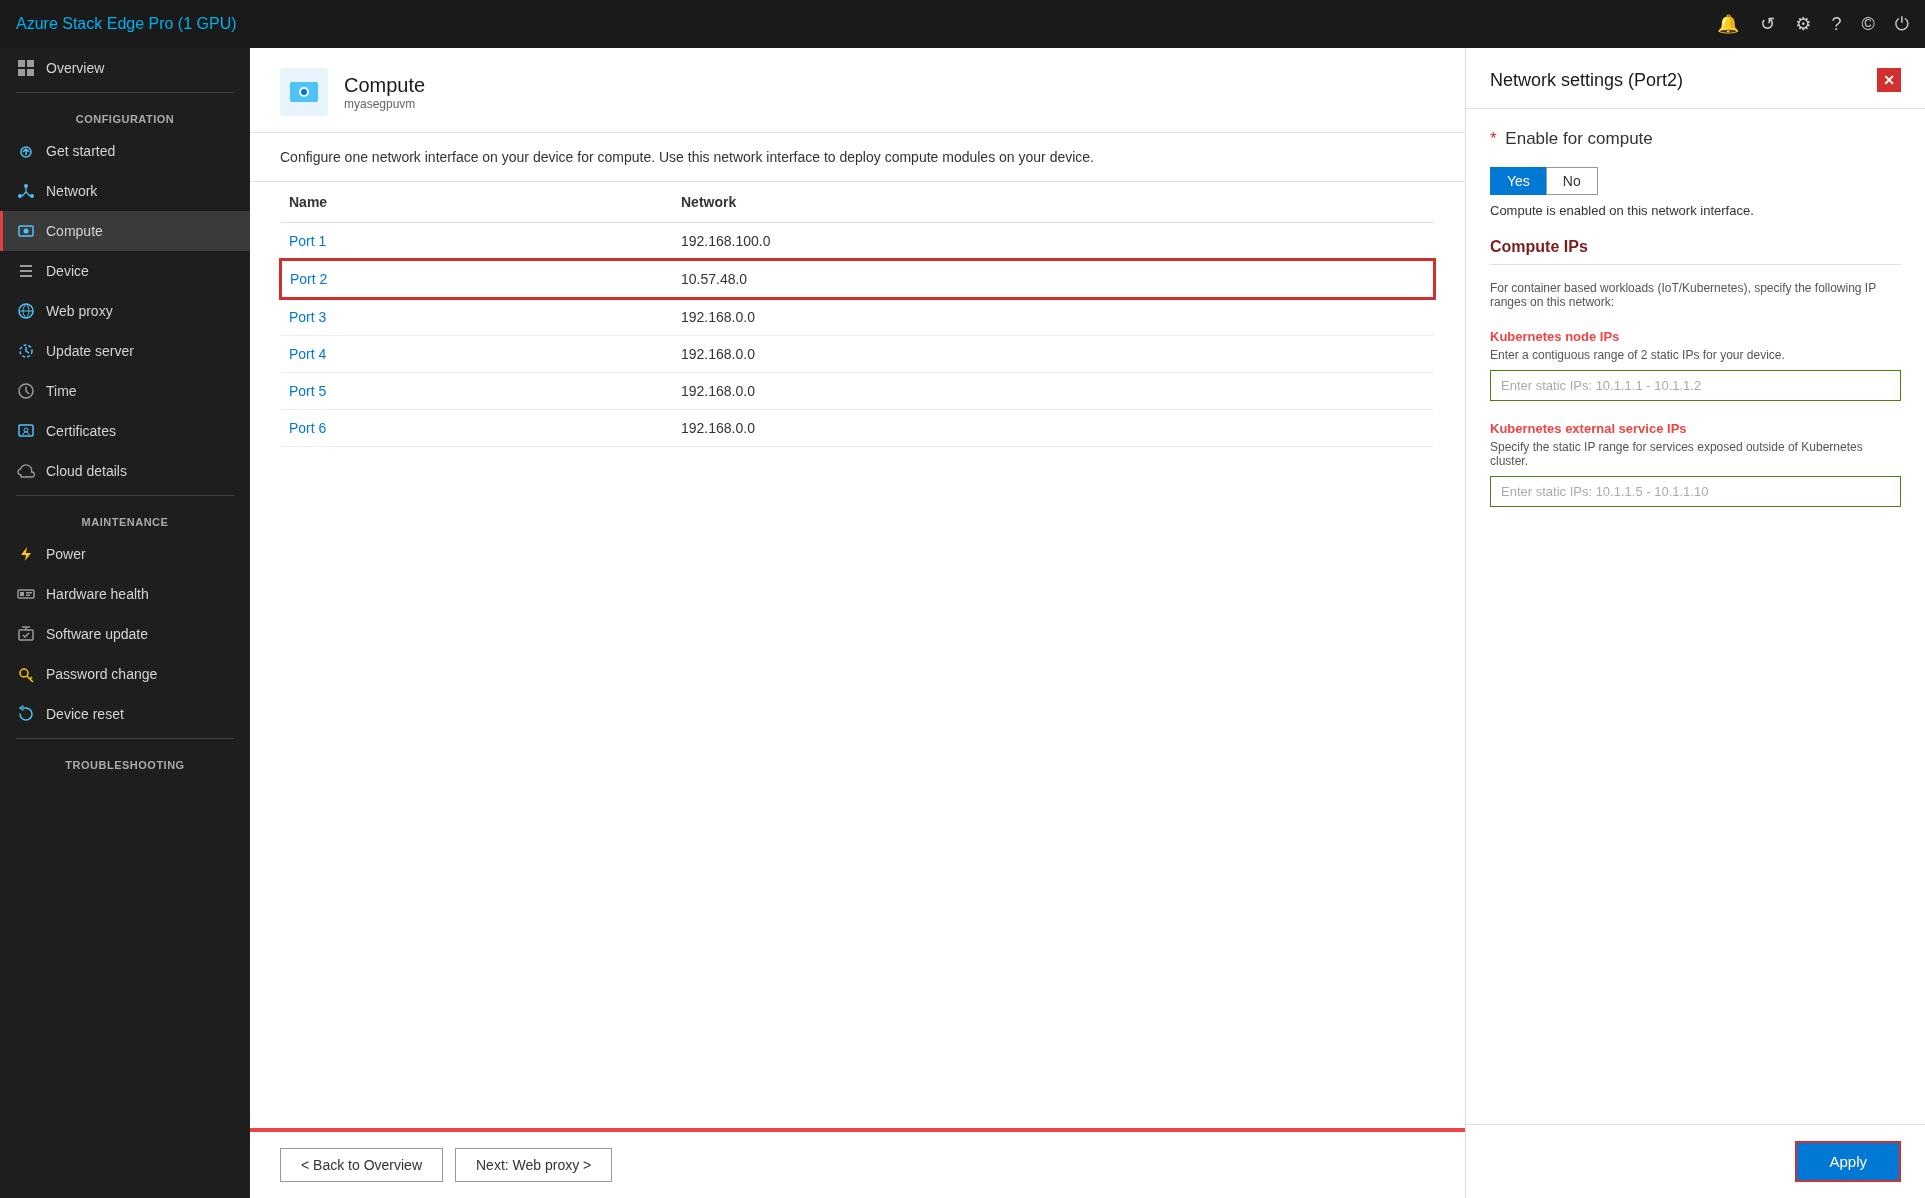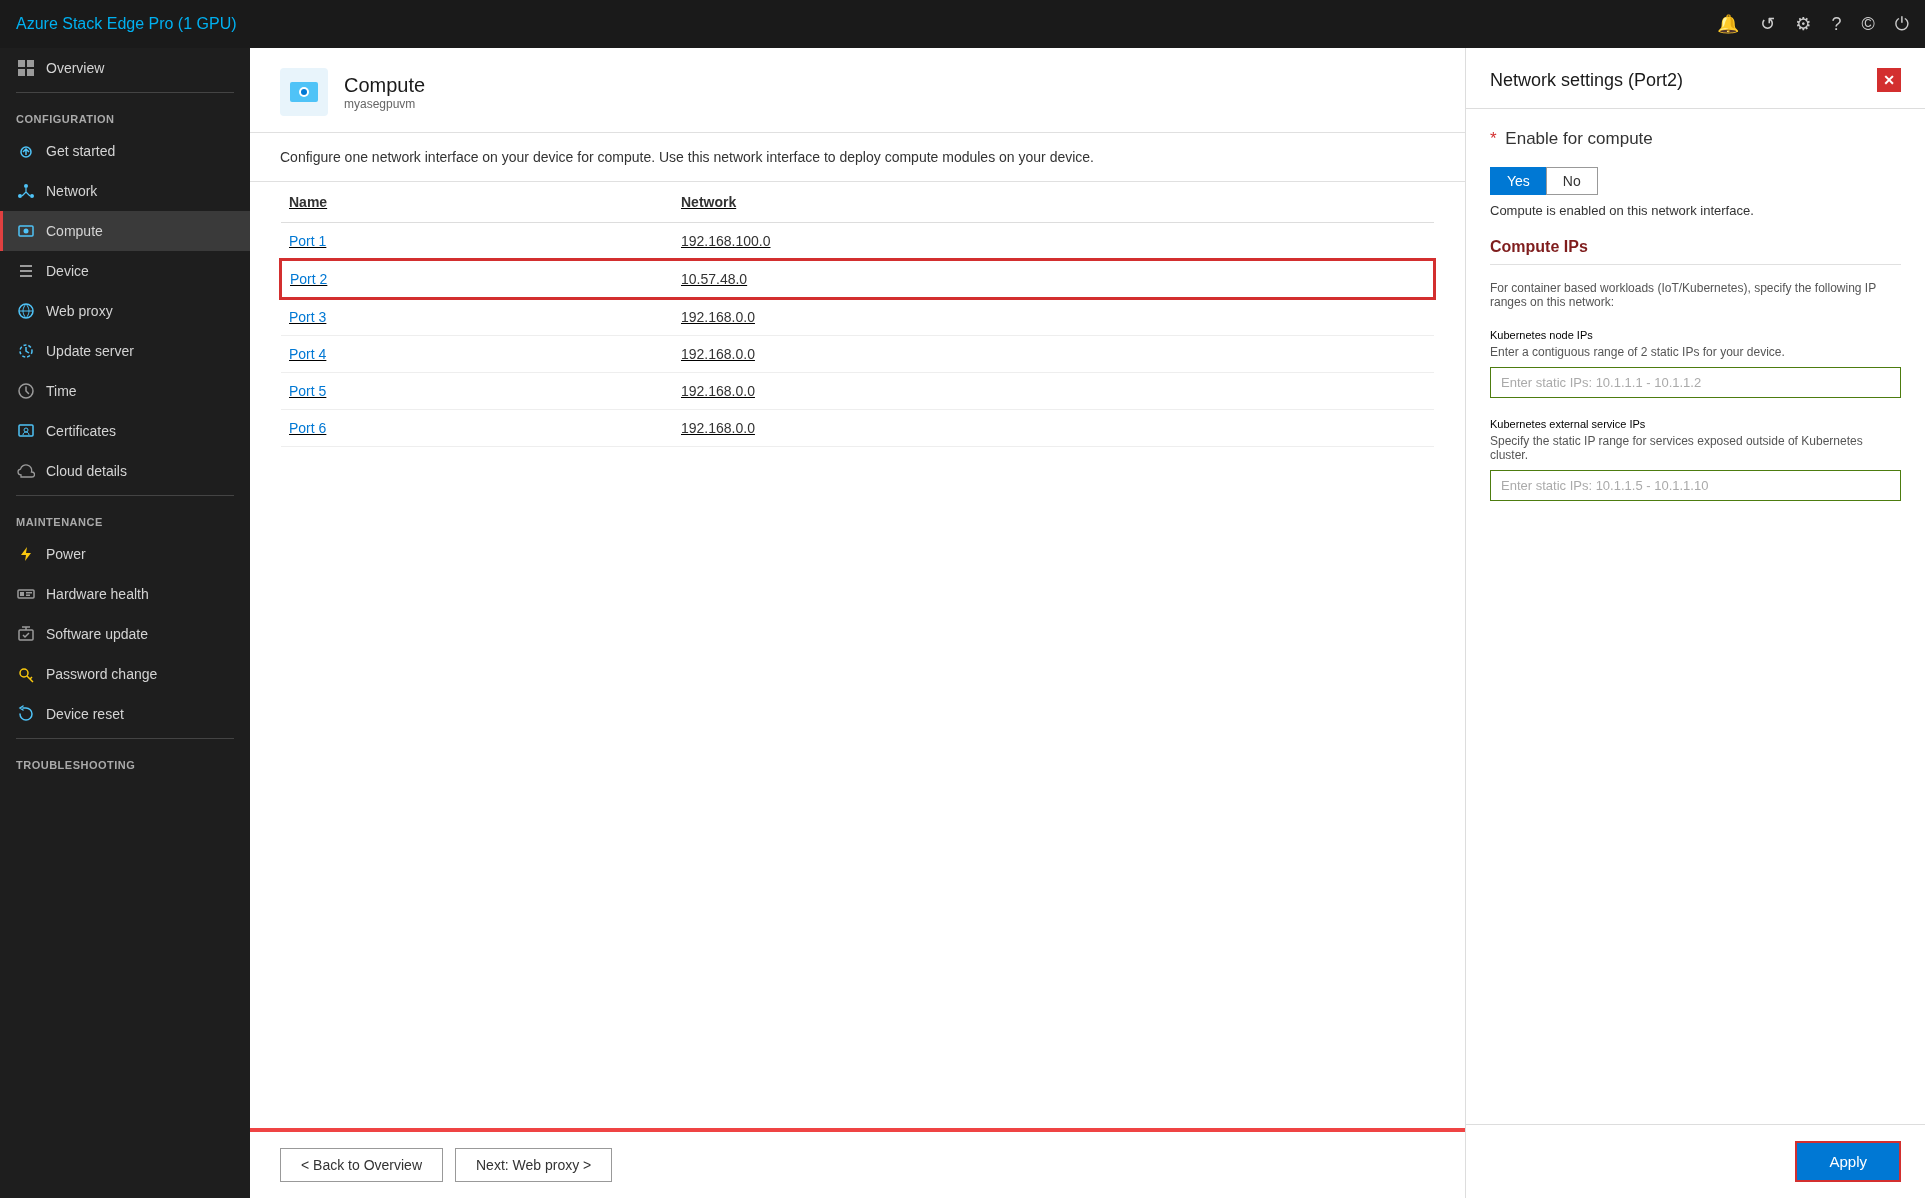--- a/index.html
+++ b/index.html
@@ -41,20 +41,21 @@
 
     
     .sidebar {
       width: 250px;
       background: #1e1e1e;
       color: #fff;
       display: flex;
       flex-direction: column;
       overflow-y: auto;
       flex-shrink: 0;
+      text-align: center;
     }
     .sidebar-section-label {
       color: #aaa;
       font-size: 11px;
       font-weight: 700;
       padding: 16px 16px 6px 16px;
       letter-spacing: 0.5px;
       text-transform: uppercase;
     }
     .sidebar-divider {
@@ -133,21 +134,20 @@
       color: #333;
       border-bottom: 1px solid #e0e0e0;
       flex-shrink: 0;
     }
 
     
     .table-area {
       flex: 1;
       overflow-y: auto;
       padding: 0 30px;
-      text-decoration: underline;
     }
     .port-table {
       width: 100%;
       border-collapse: collapse;
     }
     .port-table thead th {
       text-align: left;
       padding: 12px 8px;
       font-weight: 600;
       color: #333;
@@ -278,23 +278,23 @@
       color: #7f1d1d;
       margin-bottom: 8px;
       margin-top: 8px;
     }
     .section-divider {
       height: 1px;
       background: #e0e0e0;
       margin-bottom: 16px;
     }
     .sub-label {
-      font-size: 11px;
-      font-weight: 400;
-      color: #000000;
+      font-size: 13px;
+      font-weight: 700;
+      color: #ef4444;
       margin-bottom: 4px;
     }
     .sub-desc {
       font-size: 12px;
       color: #555;
       margin-bottom: 8px;
     }
     .text-input {
       width: 100%;
       padding: 7px 10px;

